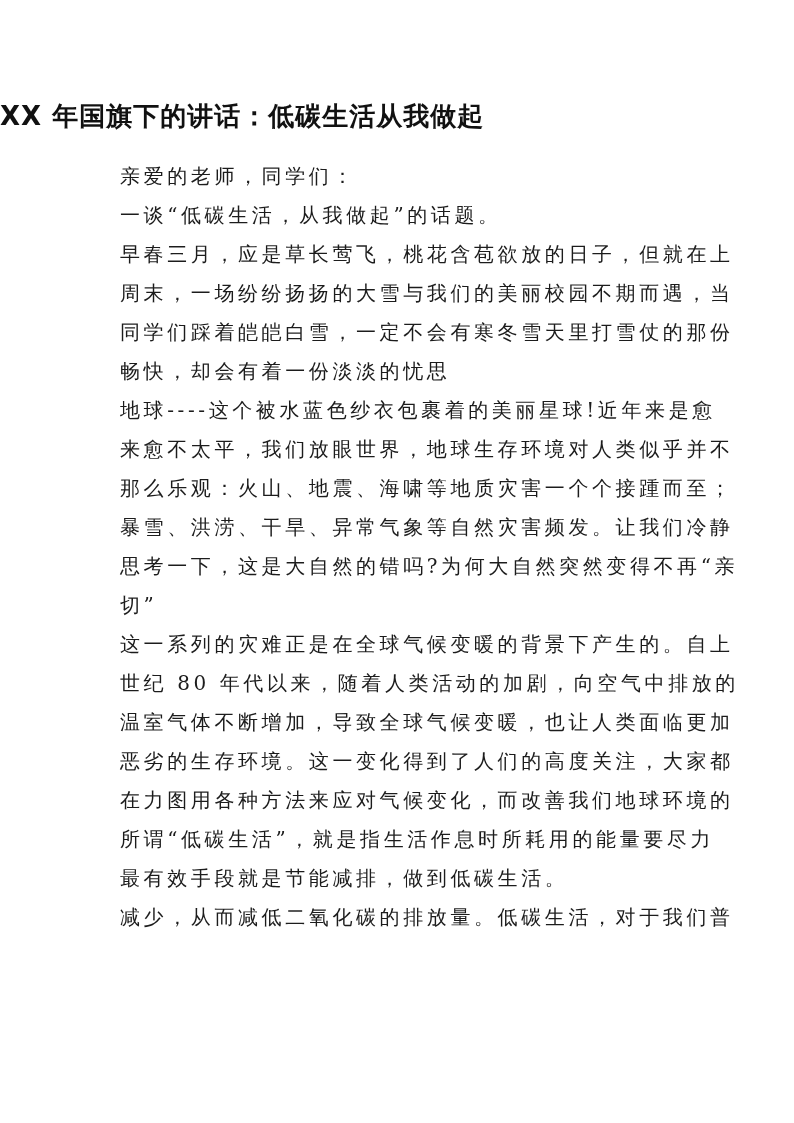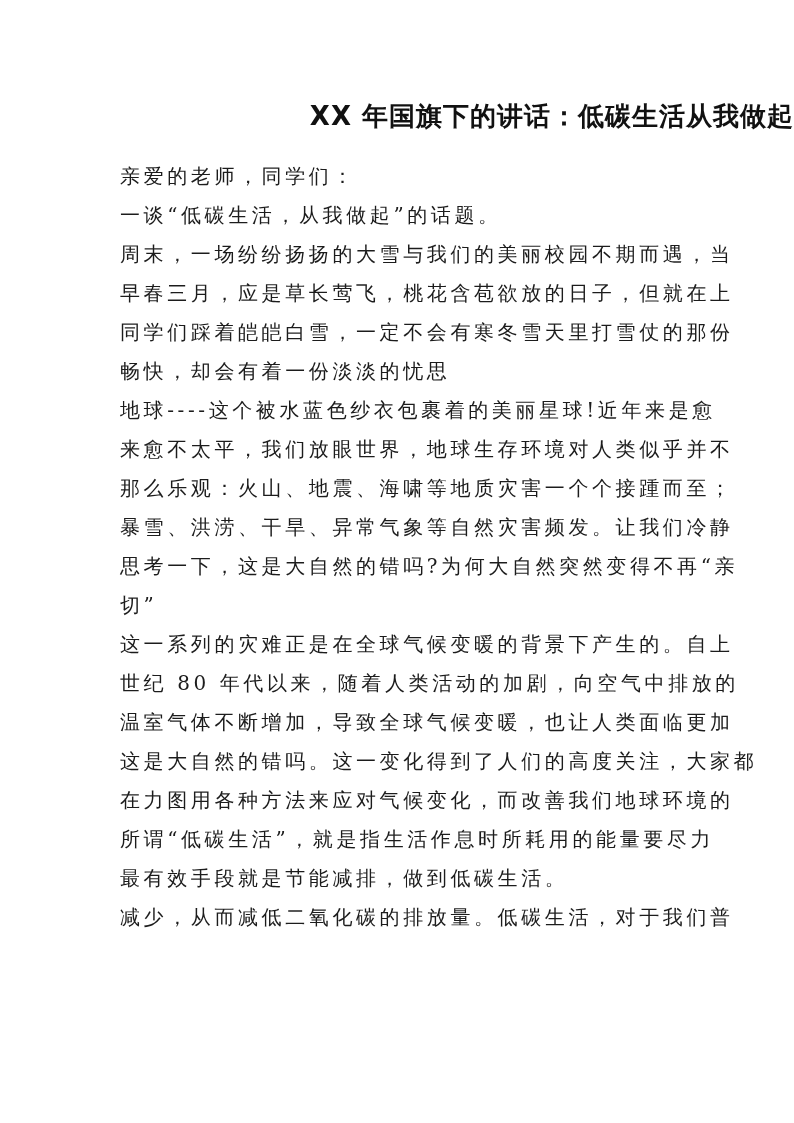--- a/index.html
+++ b/index.html
@@ -20,21 +20,21 @@
     left: 0; top: 0;
     width: 794px;
     height: 1123px;
     background: #ffffff;
   }
   .title {
     position: absolute;
     left: 0;
     top: 96px;
     width: 794px;
-    text-align: right;
+    text-align: left;
     font-family: "DejaVu Sans", "Liberation Sans", sans-serif;
     font-weight: bold;
     font-size: 26px;
     line-height: 40px;
     letter-spacing: 1px;
     color: #111111;
   }
   .body {
     position: absolute;
     left: 120px;
@@ -53,32 +53,32 @@
 </style>
 </head>
 <body>
 
 <div class="page">
   <div class="title">XX 年国旗下的讲话：低碳生活从我做起</div>
 
   <div class="body">
     <span class="line">亲爱的老师，同学们：</span>
     <span class="line">一谈“低碳生活，从我做起”的话题。</span>
+    <span class="line">早春三月，应是草长莺飞，桃花含苞欲放的日子，但就在上</span>
     <span class="line">周末，一场纷纷扬扬的大雪与我们的美丽校园不期而遇，当</span>
-    <span class="line">早春三月，应是草长莺飞，桃花含苞欲放的日子，但就在上</span>
     <span class="line">同学们踩着皑皑白雪，一定不会有寒冬雪天里打雪仗的那份</span>
     <span class="line">畅快，却会有着一份淡淡的忧思</span>
     <span class="line">地球----这个被水蓝色纱衣包裹着的美丽星球!近年来是愈</span>
     <span class="line">来愈不太平，我们放眼世界，地球生存环境对人类似乎并不</span>
     <span class="line">那么乐观：火山、地震、海啸等地质灾害一个个接踵而至；</span>
     <span class="line">暴雪、洪涝、干旱、异常气象等自然灾害频发。让我们冷静</span>
     <span class="line">思考一下，这是大自然的错吗?为何大自然突然变得不再“亲</span>
     <span class="line">切”</span>
     <span class="line">这一系列的灾难正是在全球气候变暖的背景下产生的。自上</span>
     <span class="line">世纪 80 年代以来，随着人类活动的加剧，向空气中排放的</span>
     <span class="line">温室气体不断增加，导致全球气候变暖，也让人类面临更加</span>
-    <span class="line">这是大自然的错吗。这一变化得到了人们的高度关注，大家都</span>
+    <span class="line">恶劣的生存环境。这一变化得到了人们的高度关注，大家都</span>
     <span class="line">在力图用各种方法来应对气候变化，而改善我们地球环境的</span>
     <span class="line">所谓“低碳生活”，就是指生活作息时所耗用的能量要尽力</span>
     <span class="line">最有效手段就是节能减排，做到低碳生活。</span>
     <span class="line">减少，从而减低二氧化碳的排放量。低碳生活，对于我们普</span>
   </div>
 </div>
 
 </body></html>

